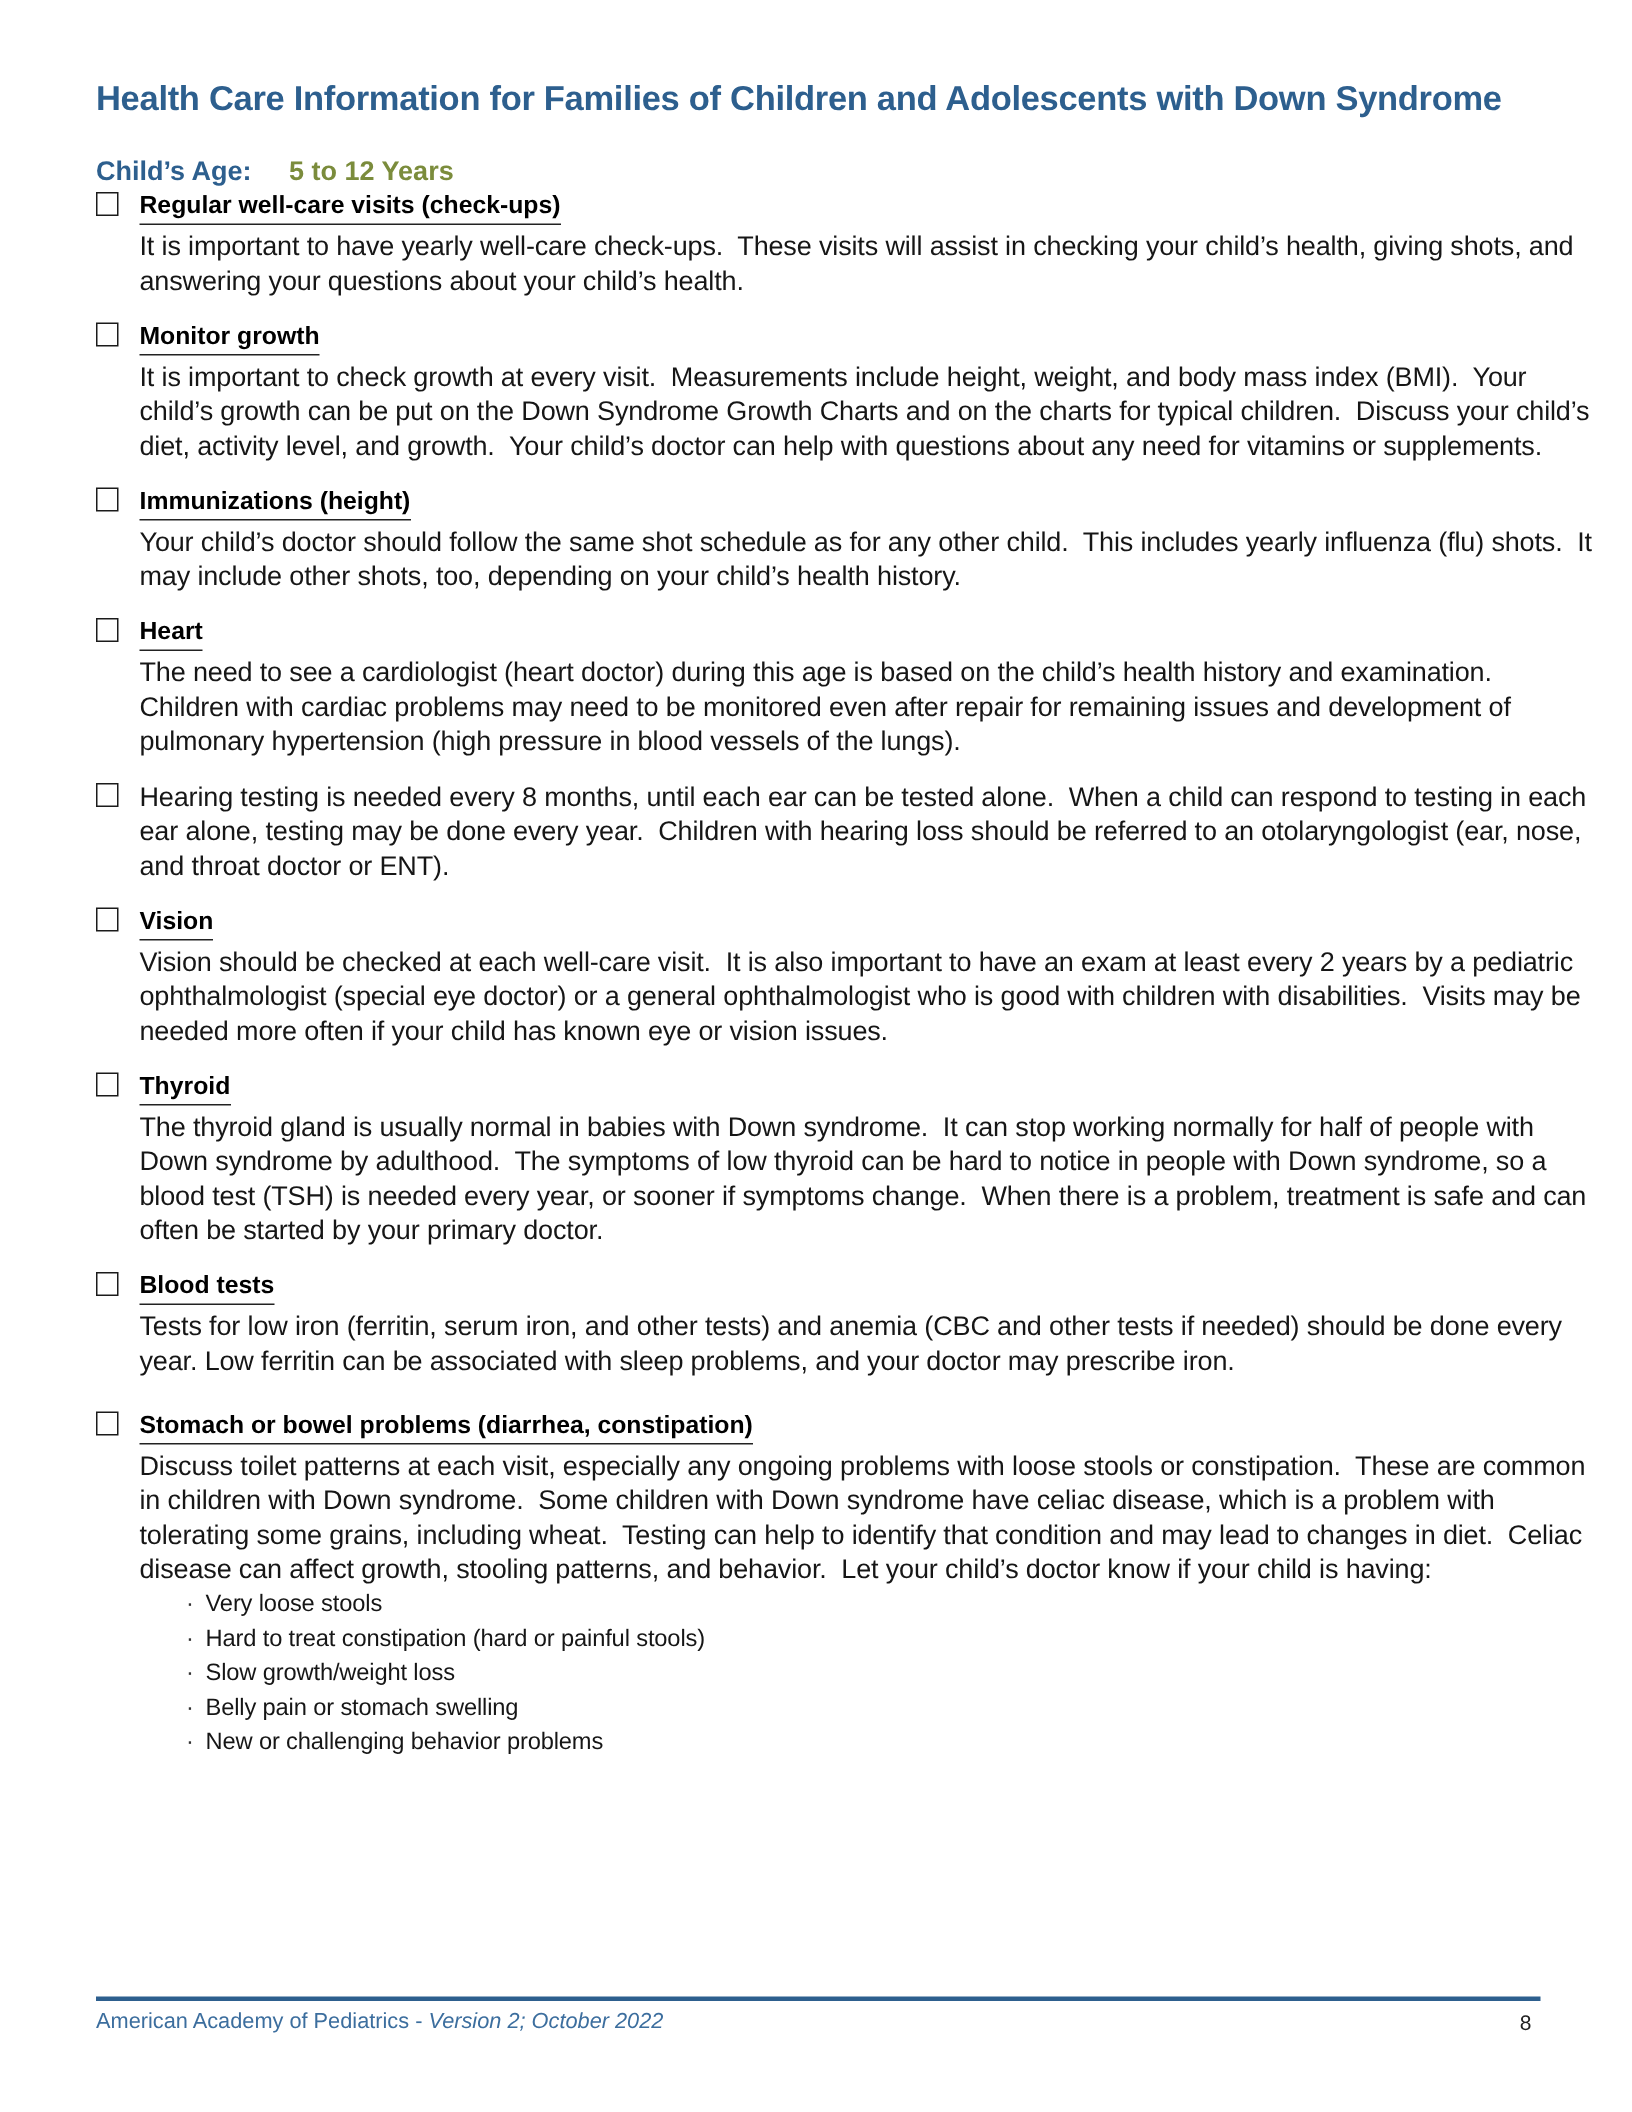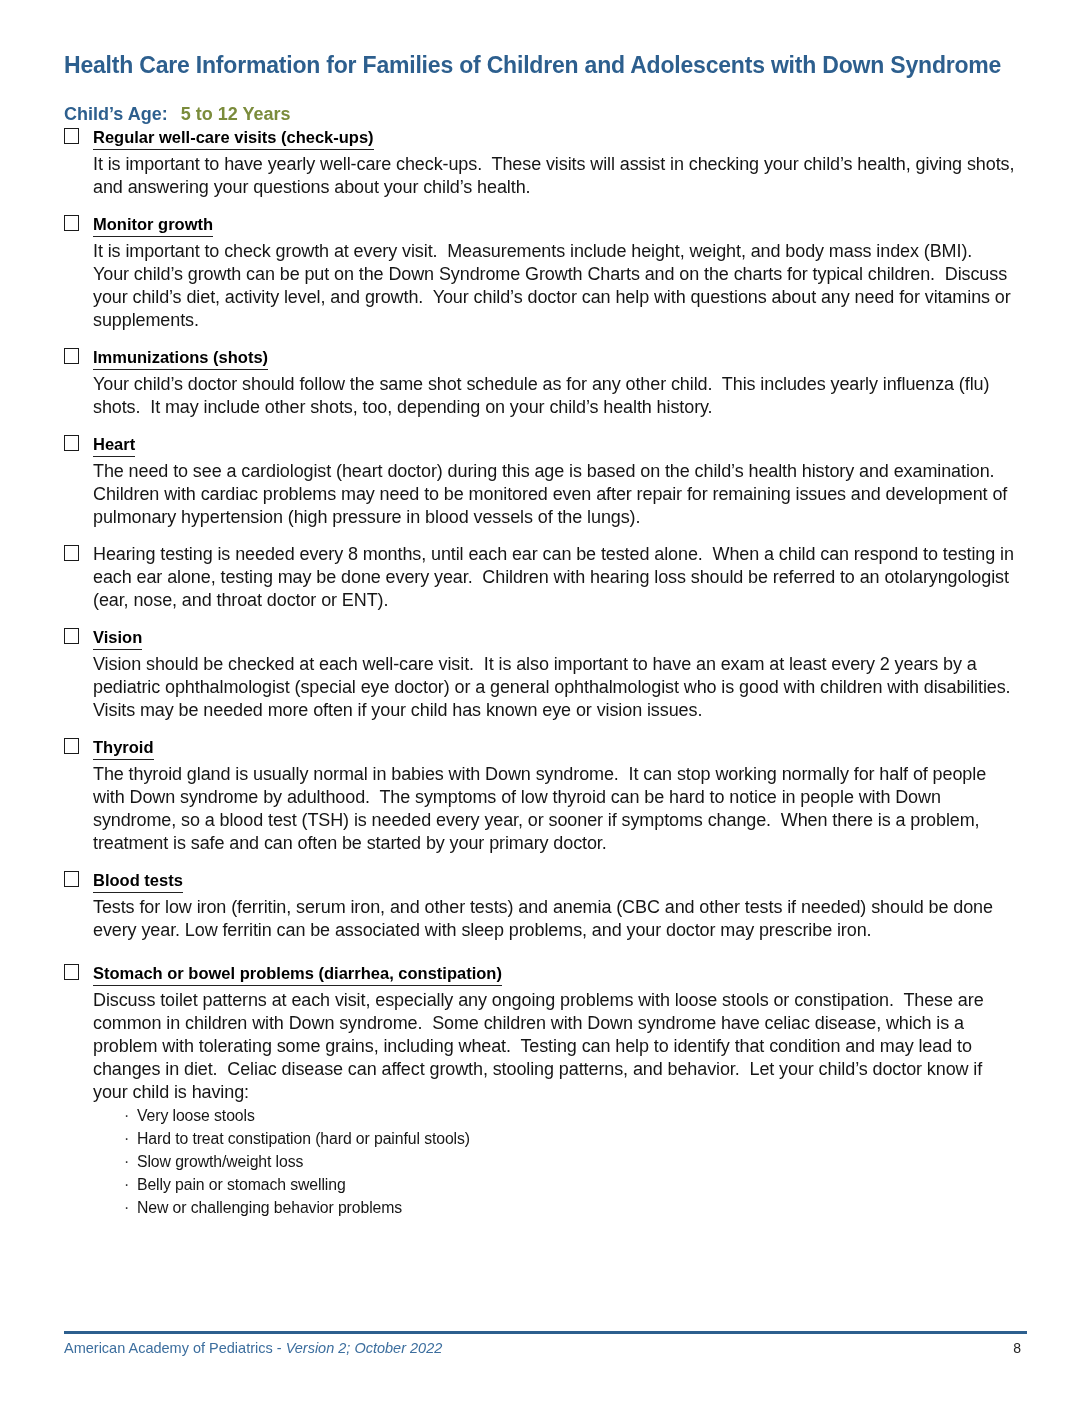--- a/index.html
+++ b/index.html
@@ -12,37 +12,37 @@
   html,body{background:#ffffff;}
   body{
     width:1088px;height:1408px;
     position:relative;
     font-family:"Liberation Sans","DejaVu Sans",sans-serif;
     color:var(--text-black);
     overflow:hidden;
   }
   .page{
     position:absolute;inset:0;
-    padding:50px 72px 0 64px;
+    padding:50px 26px 0 64px;
   }
   .doc-title{
     color:var(--title-blue);
     font-size:23px;
     font-weight:bold;
     letter-spacing:-0.2px;
     line-height:30px;
   }
   .age-row{
     margin-top:22px;
     font-size:18px;
     font-weight:bold;
     line-height:24px;
   }
   .age-label{color:var(--title-blue);}
-  .age-value{color:var(--accent-green);margin-left:8px;}
+  .age-value{color:var(--accent-green);margin-left:20px;}
   .sections{
   }
   section.item{
     display:flex;
     align-items:flex-start;
     margin-bottom:14px;
   }
   section.item.extra-gap{margin-top:20px;}
   .checkbox{
     flex:0 0 auto;
@@ -140,21 +140,21 @@
     <div class="sec-content">
       <h2 class="sec-heading"><span class="hd">Monitor growth</span></h2>
       <p class="sec-body">It is important to check growth at every visit.  Measurements include height, weight, and body mass index (BMI).  Your child’s growth can be put on the Down Syndrome Growth Charts and on the charts for typical children.  Discuss your child’s diet, activity level, and growth.  Your child’s doctor can help with questions about any need for vitamins or supplements.</p>
 
     </div>
   </section>
 
   <section class="item">
     <span class="checkbox"></span>
     <div class="sec-content">
-      <h2 class="sec-heading"><span class="hd">Immunizations (shots)</span></h2>
+      <h2 class="sec-heading"><span class="hd">Immunizations (height)</span></h2>
       <p class="sec-body">Your child’s doctor should follow the same shot schedule as for any other child.  This includes yearly influenza (flu) shots.  It may include other shots, too, depending on your child’s health history.</p>
 
     </div>
   </section>
 
   <section class="item">
     <span class="checkbox"></span>
     <div class="sec-content">
       <h2 class="sec-heading"><span class="hd">Heart</span></h2>
       <p class="sec-body">The need to see a cardiologist (heart doctor) during this age is based on the child’s health history and examination.  Children with cardiac problems may need to be monitored even after repair for remaining issues and development of pulmonary hypertension (high pressure in blood vessels of the lungs).</p>

